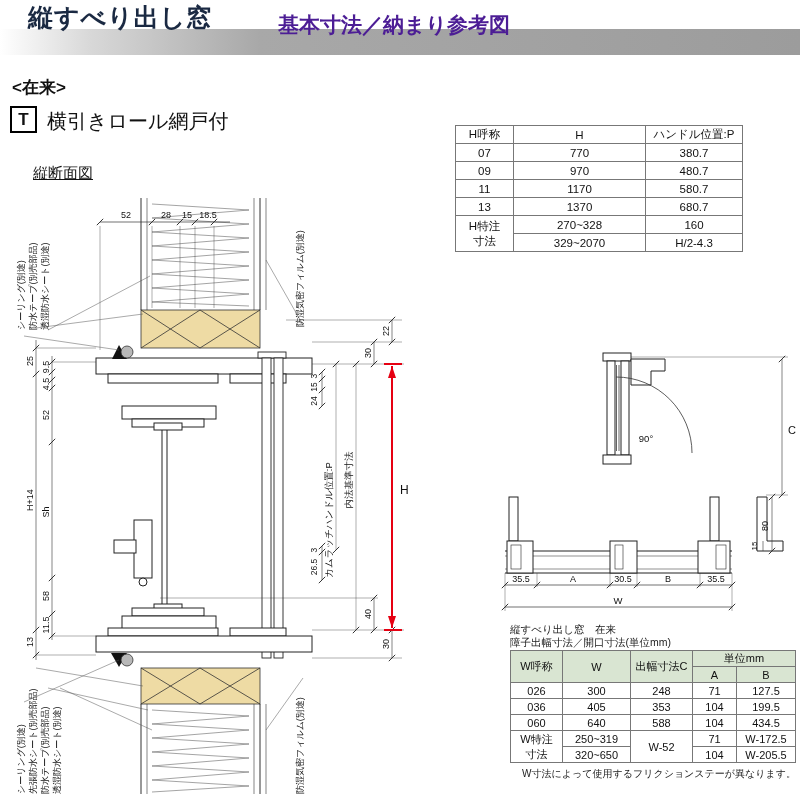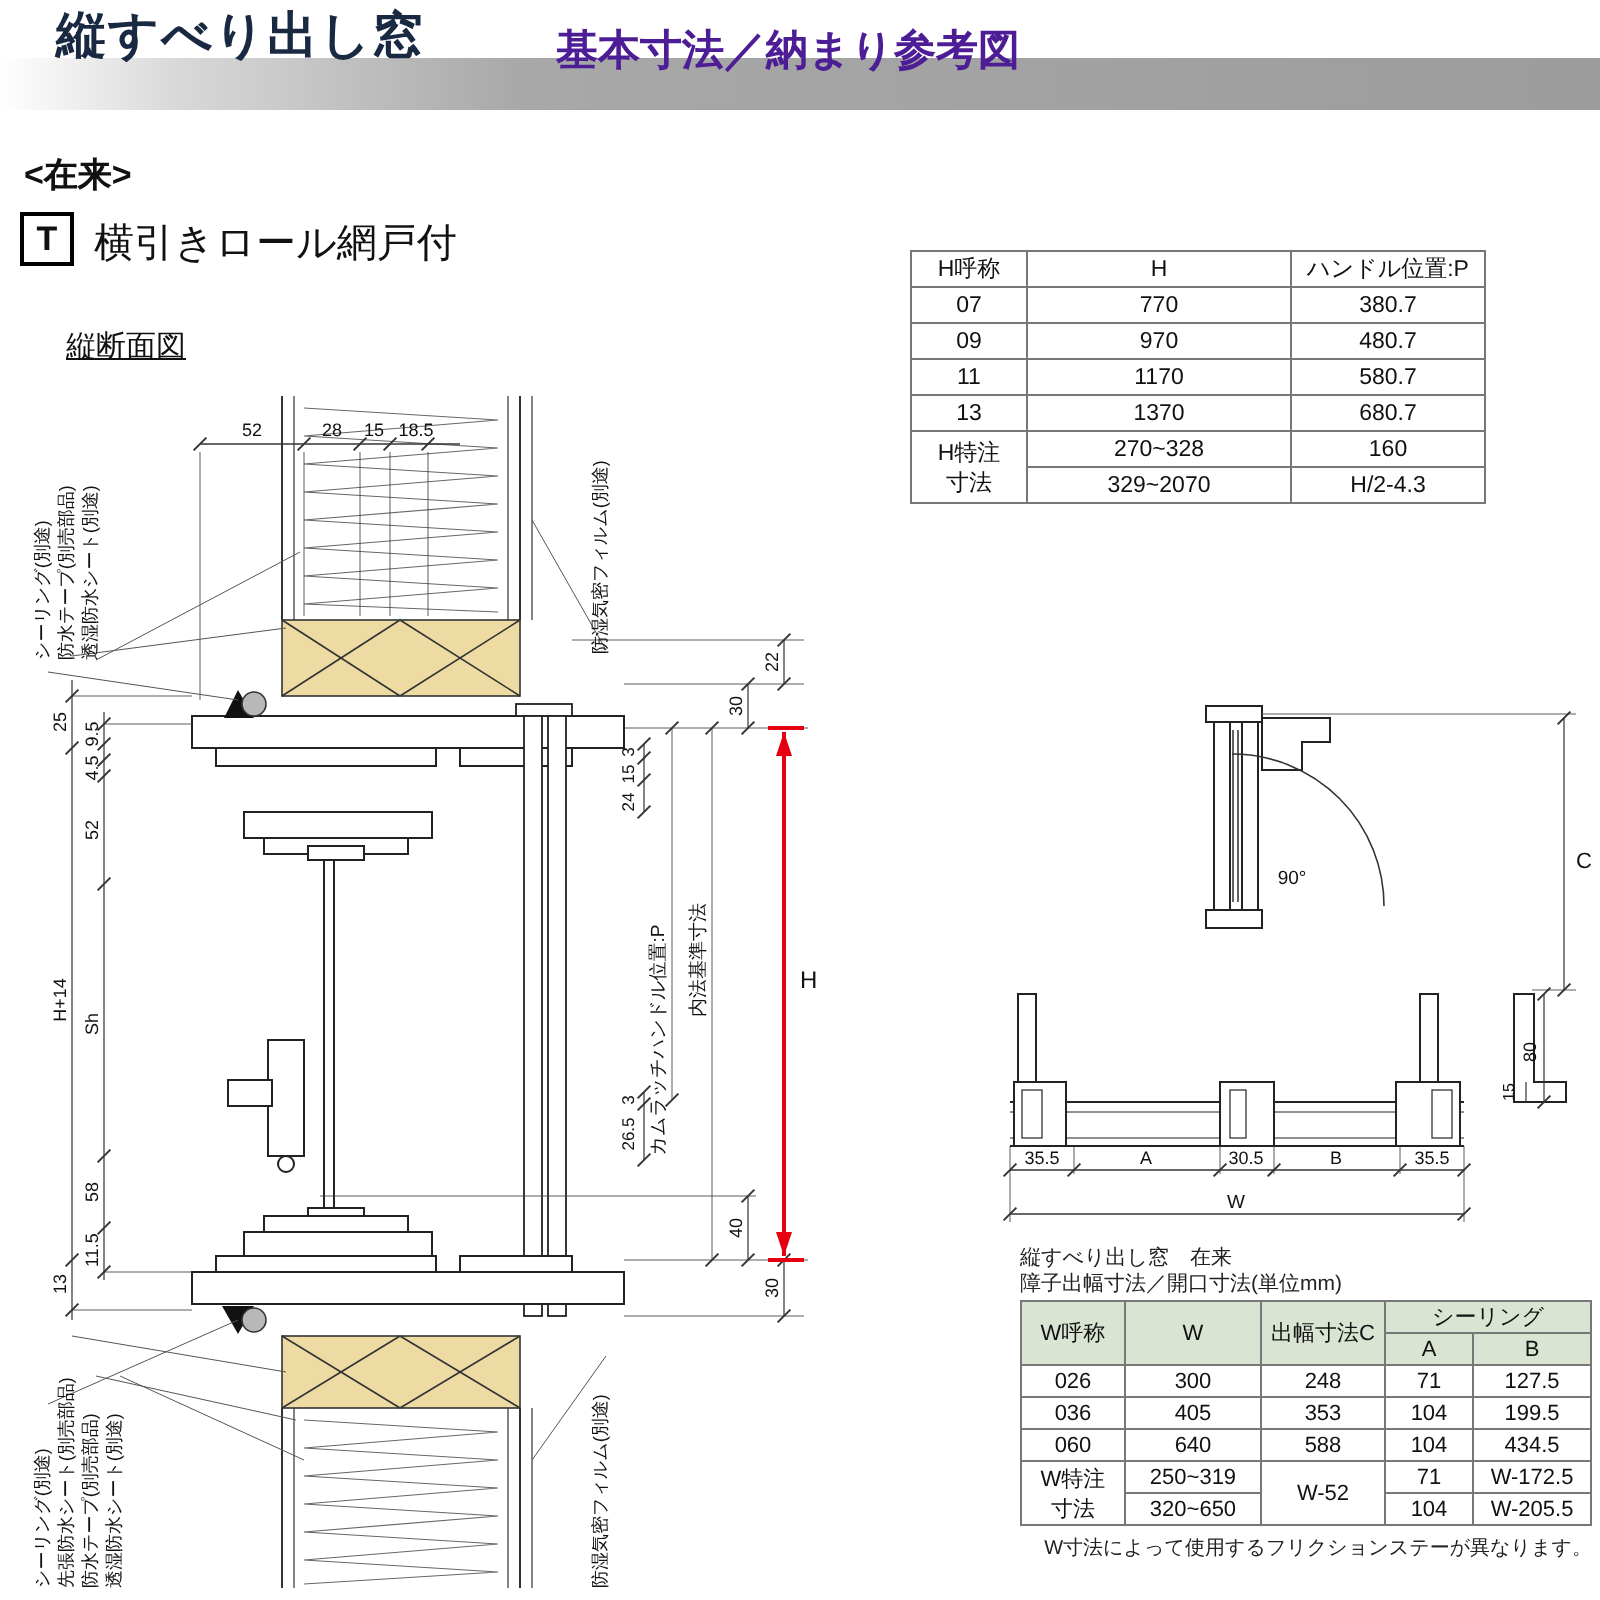--- a/index.html
+++ b/index.html
@@ -393,21 +393,21 @@
         <col style="width:68px">
         <col style="width:62px">
         <col style="width:44px">
         <col>
       </colgroup>
     <tbody>
         <tr>
       <td rowspan="2" class="hdr">W呼称</td>
       <td rowspan="2" class="hdr">W</td>
       <td rowspan="2" class="hdr">出幅寸法C</td>
-      <td colspan="2" class="hdr">シーリング</td>
+      <td colspan="2" class="hdr">単位mm</td>
     </tr>
     <tr>
       <td class="hdr">A</td>
       <td class="hdr">B</td>
     </tr>
     <tr>
       <td>026</td>
       <td>300</td>
       <td>248</td>
       <td>71</td>

